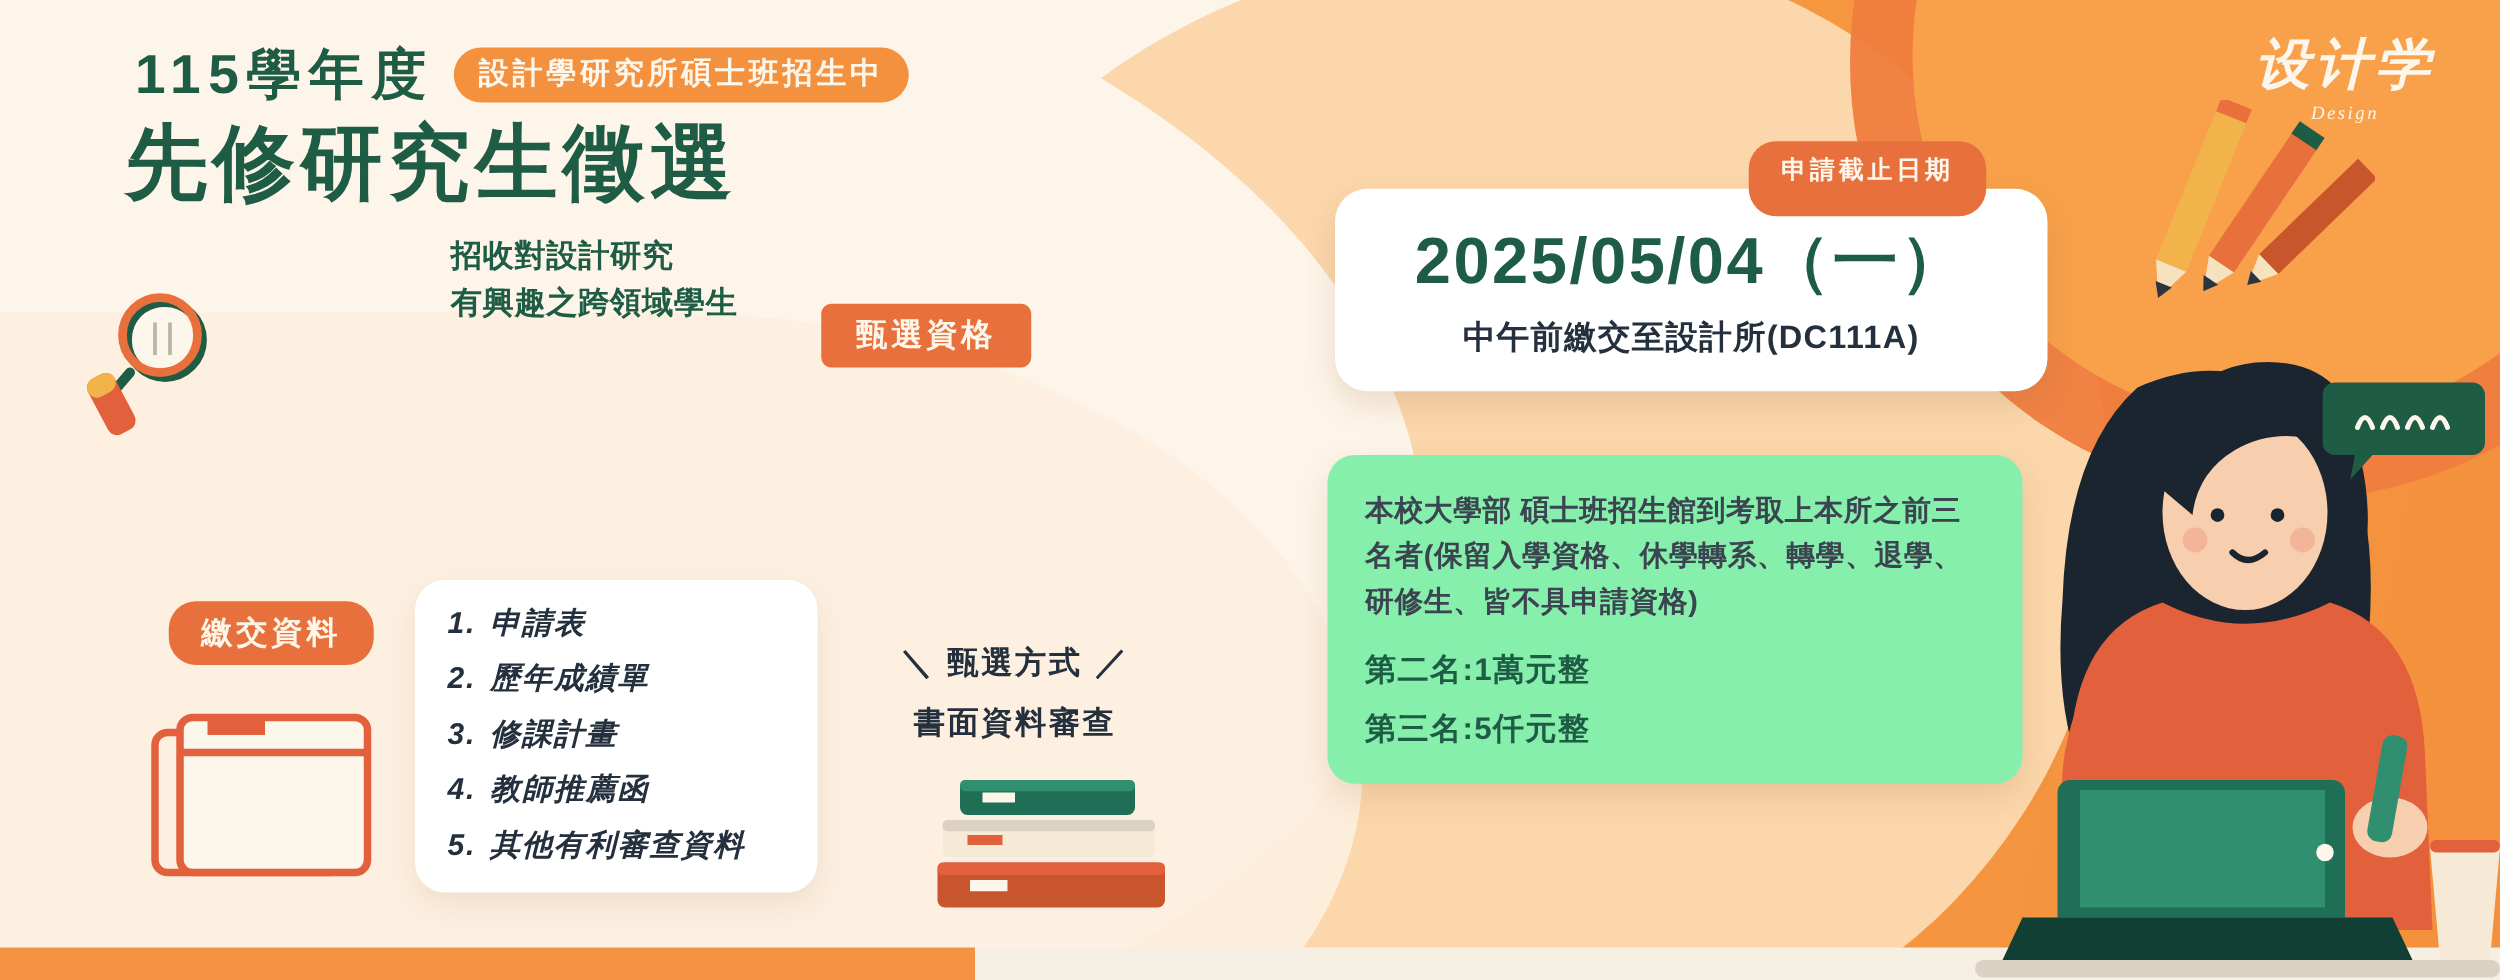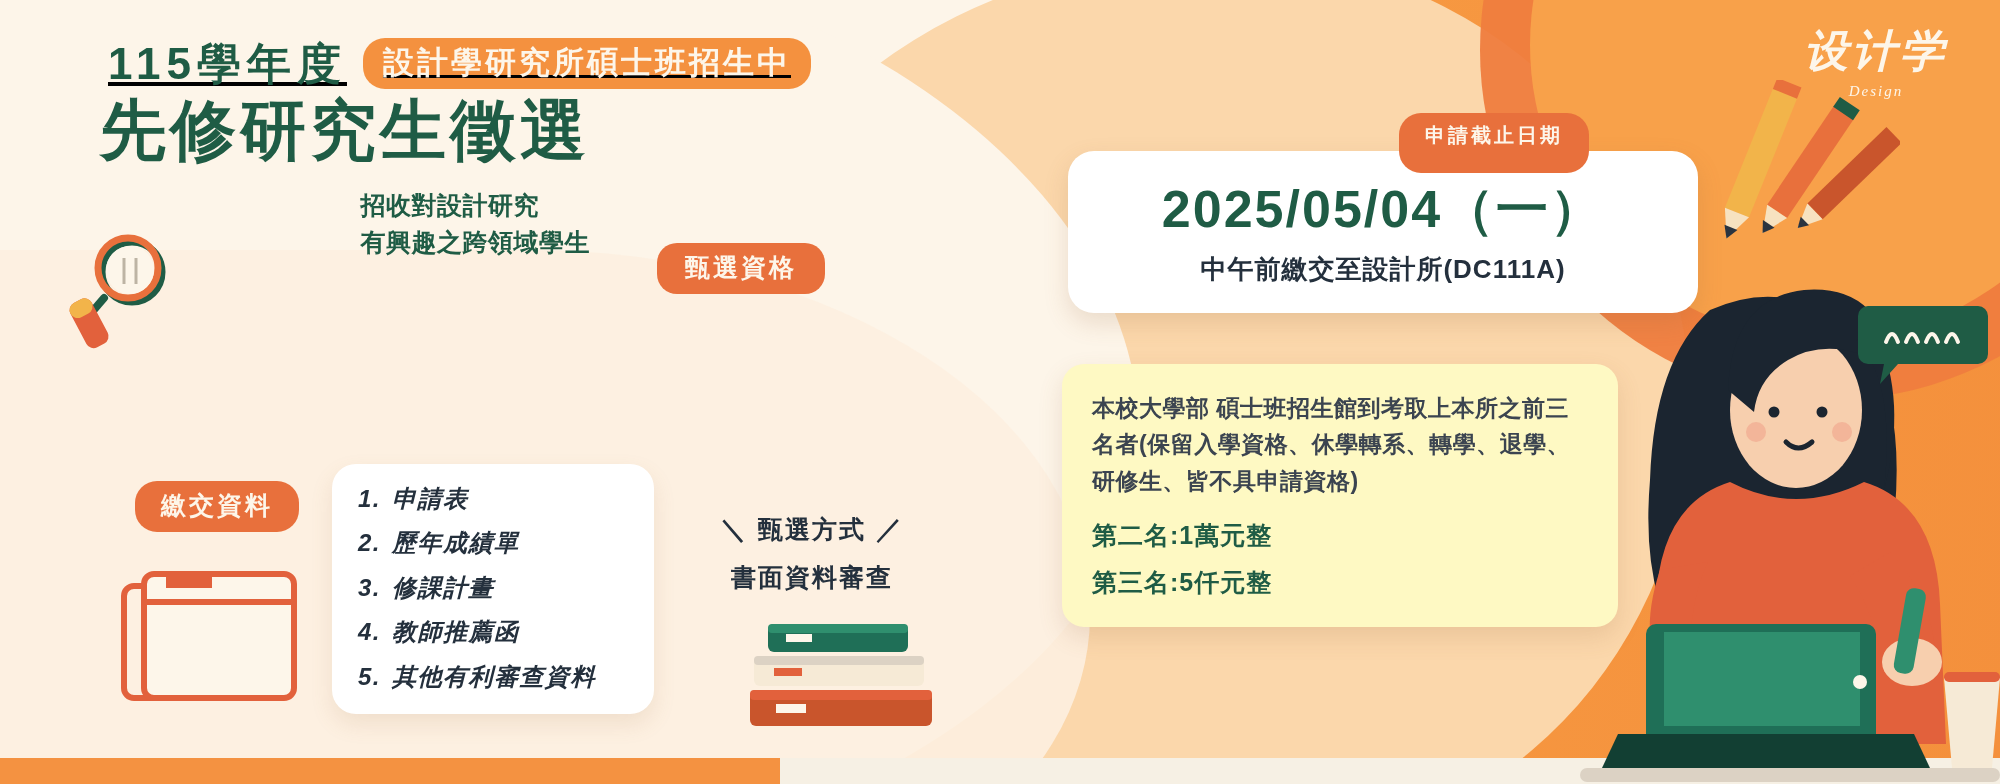--- a/index.html
+++ b/index.html
@@ -78,30 +78,30 @@
   }
 
   
   .left-col {
     position: absolute;
     left: 0; top: 0; width: 1030px; height: 784px;
     z-index: 5;
   }
   .title-row1 {
     position: absolute; left: 108px; top: 38px;
-    display: flex; align-items: center; gap: 16px; text-decoration: underline;
+    display: flex; align-items: center; gap: 16px;
   }
   .t-year {
     font-size: 44px; font-weight: 900; color: #1f5c45;
     letter-spacing: 6px; line-height: 1;
     font-family: "Liberation Sans", sans-serif;
   }
   .pill-orange {
     background: #f4913f; color: #fdf6ea;
-    font-size: 31px; font-weight: 900;
+    font-size: 24px; font-weight: 900;
     letter-spacing: 3px;
     padding: 9px 20px 11px;
     border-radius: 22px;
     line-height: 1;
   }
   .title-row2 {
     position: absolute; left: 100px; top: 96px;
     display: flex; align-items: flex-end; gap: 22px; flex-direction: column;
   }
   .t-main {
@@ -111,21 +111,21 @@
   .t-sub {
     color: #1f5c45; font-size: 25px; font-weight: 800;
     line-height: 1.45; padding-bottom: 6px; letter-spacing: .5px;
   }
 
   
   .elig-badge {
     position: absolute; left: 657px; top: 243px;
     background: #e8703c; color: #fdf6ea;
     font-size: 25px; font-weight: 900; letter-spacing: 3px;
-    padding: 8px 28px 10px; border-radius: 20px; z-index: 3;
+    padding: 8px 28px 10px; border-radius: 8px; z-index: 3;
   }
   .elig-card {
     position: absolute; left: 122px; top: 279px;
     width: 770px; padding: 26px 34px 30px;
     background: #ffffff; border-radius: 26px;
     box-shadow: 0 10px 22px rgba(160,120,80,.16);
   }
   .elig-card ul { list-style: none; }
   .elig-card li {
     font-size: 28px; font-weight: 800; color: #24303d;
@@ -181,37 +181,37 @@
 
   
   .deadline-badge {
     position: absolute; left: 1399px; top: 113px;
     background: #e8703c; color: #fdf6ea;
     font-size: 20px; font-weight: 900; letter-spacing: 3px;
     padding: 9px 26px 24px; border-radius: 22px; z-index: 6;
   }
   .date-card {
     position: absolute; left: 1068px; top: 151px;
-    width: 630px; padding: 30px 20px 26px;
+    width: 570px; padding: 30px 20px 26px;
     background: #ffffff; border-radius: 26px; text-align: center;
     box-shadow: 0 10px 24px rgba(150,100,60,.18);
     z-index: 5;
   }
   .date-big {
     font-size: 52px; font-weight: 900; color: #1f5c45;
     letter-spacing: 2px; line-height: 1.1;
   }
   .date-note {
     font-size: 26px; font-weight: 800; color: #24303d;
     letter-spacing: 1px; margin-top: 14px;
   }
   .info-card {
     position: absolute; left: 1062px; top: 364px;
     width: 556px; padding: 26px 30px 28px;
-    background: #fef9c3; border-radius: 22px;
+    background: #86efac; border-radius: 22px;
     box-shadow: 0 10px 24px rgba(150,100,60,.16);
     z-index: 5;
   }
   .info-card p.note {
     font-size: 23px; font-weight: 700; color: #3b4450;
     line-height: 1.58; letter-spacing: .5px;
   }
   .info-card .prizes { margin-top: 20px; }
   .info-card .prizes div {
     font-size: 25px; font-weight: 800; color: #1f5c45;

